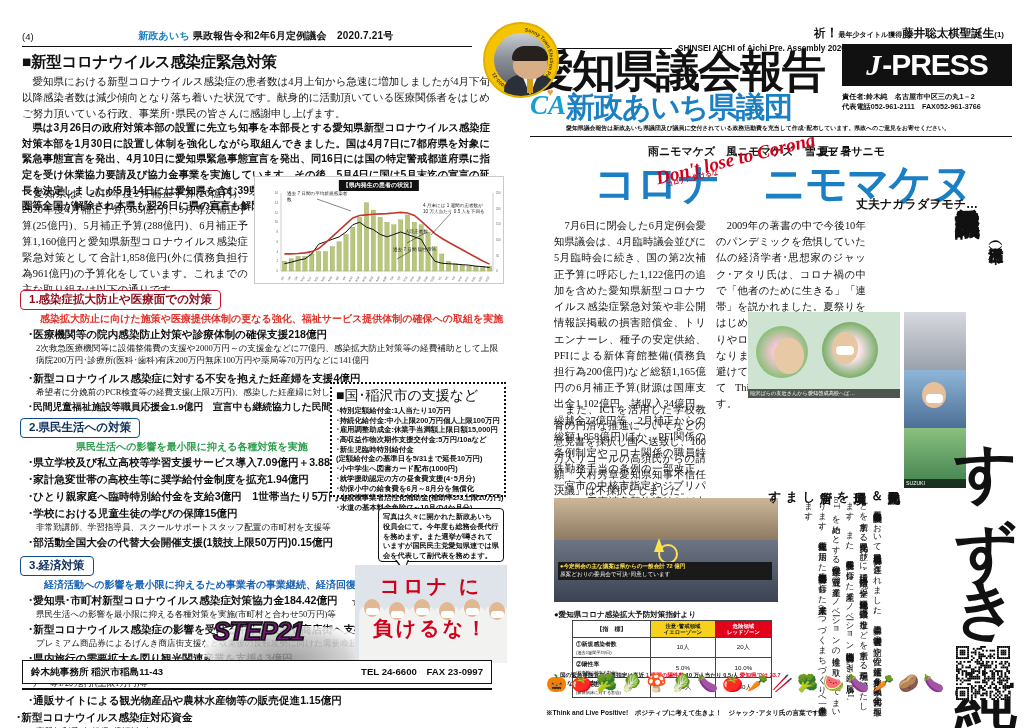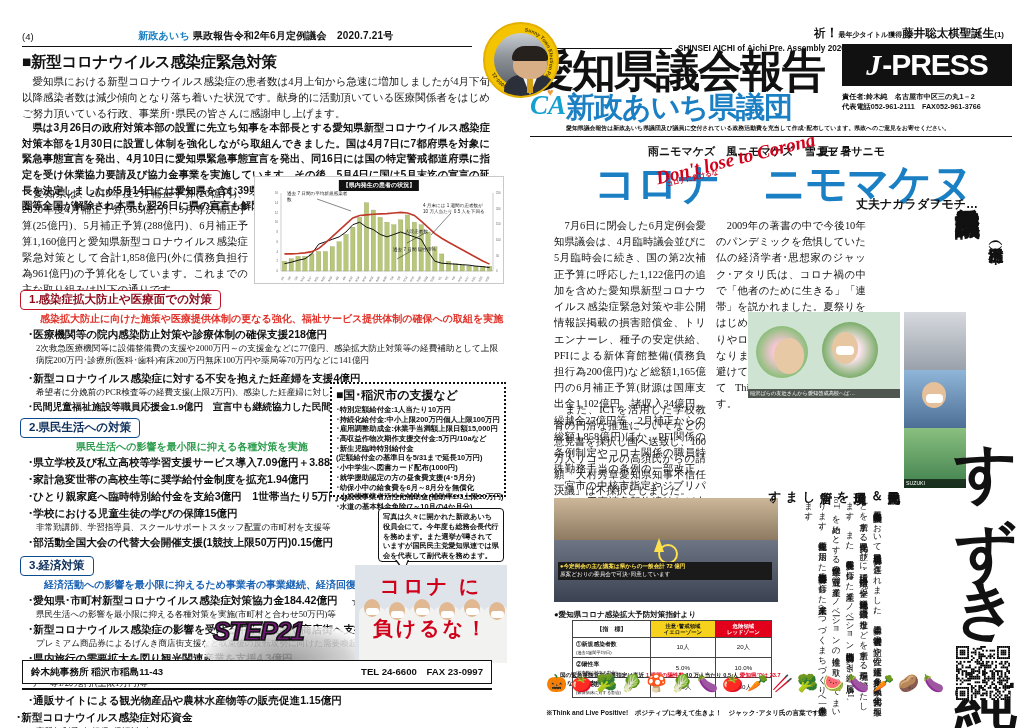--- a/index.html
+++ b/index.html
@@ -55,21 +55,21 @@
         font-family:"Liberation Sans",sans-serif;padding-left:32px;}
   .sub-blu{position:absolute;color:#1b63b5;font-size:10px;font-weight:bold;
         font-family:"Liberation Sans",sans-serif;}
   .bullet{position:absolute;font-size:10.6px;font-weight:bold;
         font-family:"Liberation Sans",sans-serif;white-space:nowrap;}
   .fine{position:absolute;font-size:8.6px;line-height:1.38;
         font-family:"Liberation Serif",serif;}
 
   .supportbox{position:absolute;left:330px;top:382px;width:176px;height:115px;
         border:2px dotted #111;box-sizing:border-box;padding:3px 4px;background:#fff;}
-  .supportbox .sb-title{font-size:12px;font-weight:bold;font-family:"Liberation Sans",sans-serif;}
+  .supportbox .sb-title{font-size:14px;font-weight:normal;font-family:"Liberation Sans",sans-serif;}
   .supportbox ul{margin:1px 0 0 0;padding:0;list-style:none;}
   .supportbox li{font-size:7.4px;line-height:1.31;font-family:"Liberation Sans",sans-serif;
         font-weight:bold;white-space:nowrap;}
 
   .callout{position:absolute;left:378px;top:508px;width:126px;height:54px;
         border:1px solid #111;border-radius:4px;background:#fff;padding:3px 4px;box-sizing:border-box;}
   .callout p{margin:0;font-size:7.2px;line-height:1.36;font-family:"Liberation Sans",sans-serif;
         font-weight:bold;}
   .callout .tail{position:absolute;left:16px;bottom:-11px;width:0;height:0;
         border-left:9px solid transparent;border-right:5px solid transparent;border-top:12px solid #111;}

